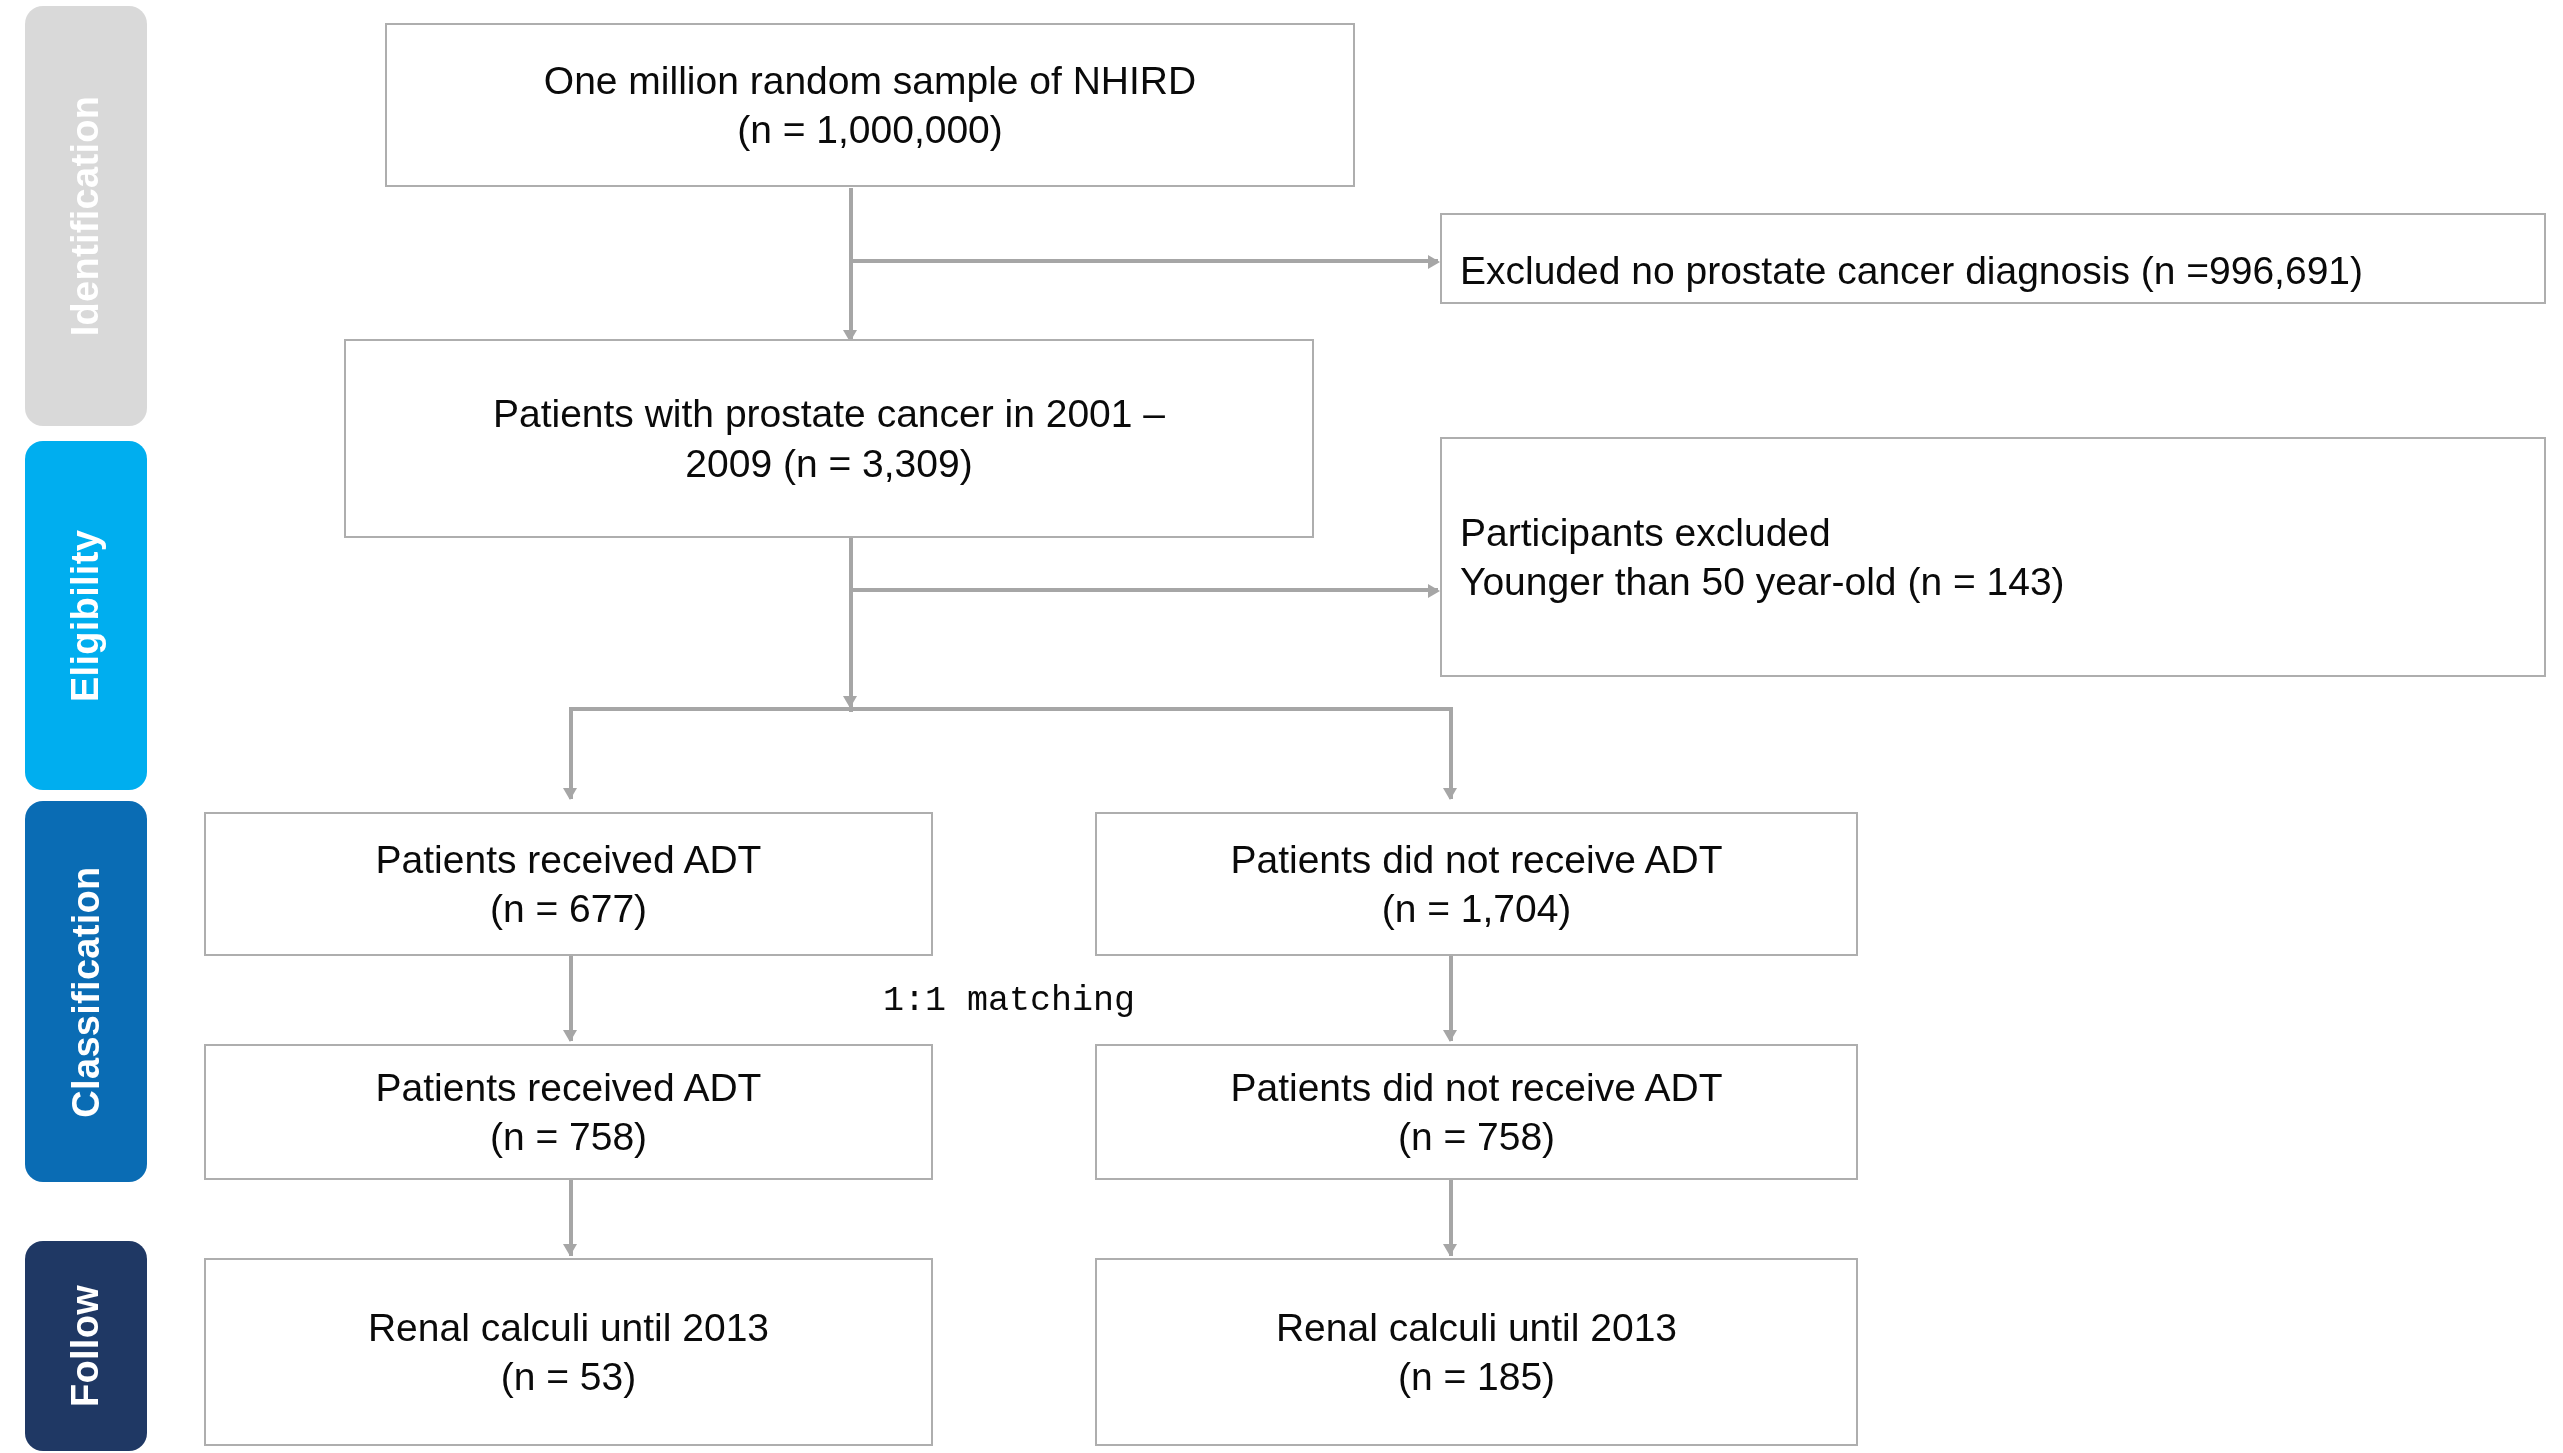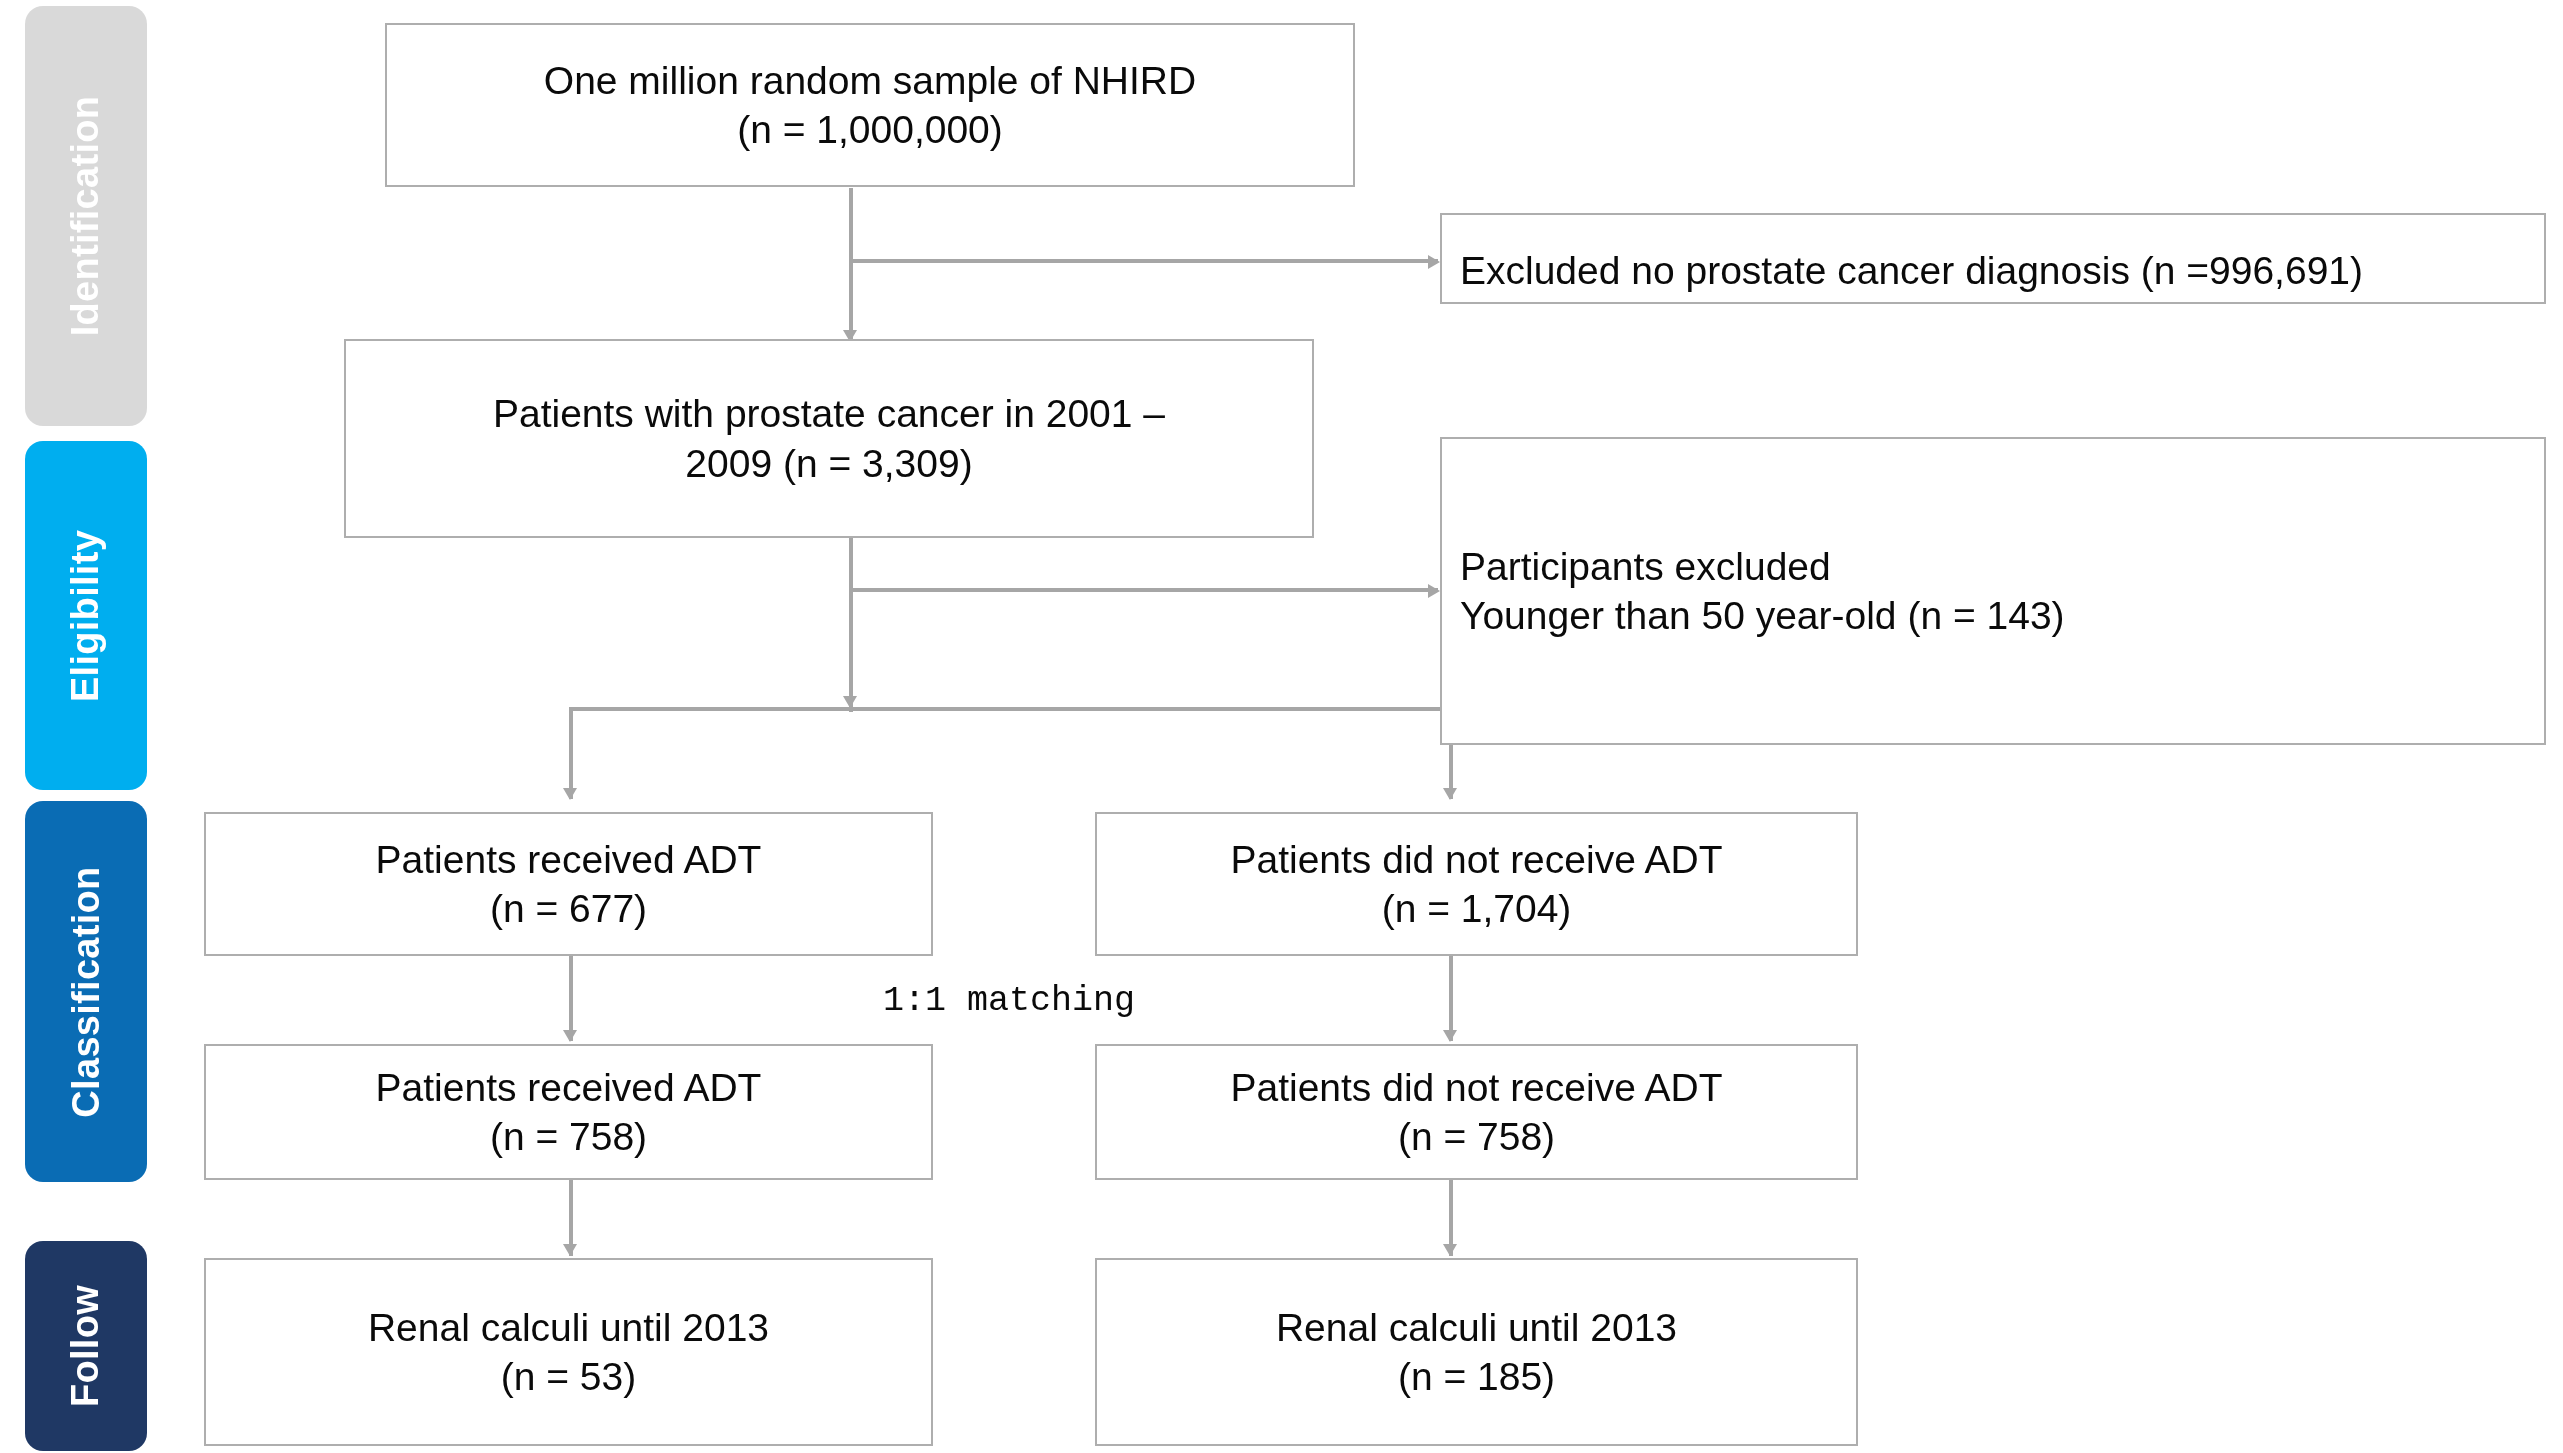--- a/index.html
+++ b/index.html
@@ -155,21 +155,21 @@
 
   <div class="fbox left-align" style="left:1440px; top:213px; width:1106px; height:91px;justify-content:flex-end;">
     <div class="fline">Excluded no prostate cancer diagnosis (n =996,691)</div>
   </div>
 
   <div class="fbox" style="left:344px; top:339px; width:970px; height:199px;">
     <div class="fline">Patients with prostate cancer in 2001 –</div>
     <div class="fline">2009 (n = 3,309)</div>
   </div>
 
-  <div class="fbox left-align" style="left:1440px; top:437px; width:1106px; height:308px;">
+  <div class="fbox left-align" style="left:1440px; top:437px; width:1106px; height:240px;">
     <div class="fline">Participants excluded</div>
     <div class="fline">Younger than 50 year-old (n = 143)</div>
   </div>
 
   <div class="fbox" style="left:204px; top:812px; width:729px; height:144px;">
     <div class="fline">Patients received ADT</div>
     <div class="fline">(n = 677)</div>
   </div>
 
   <div class="fbox" style="left:1095px; top:812px; width:763px; height:144px;">

